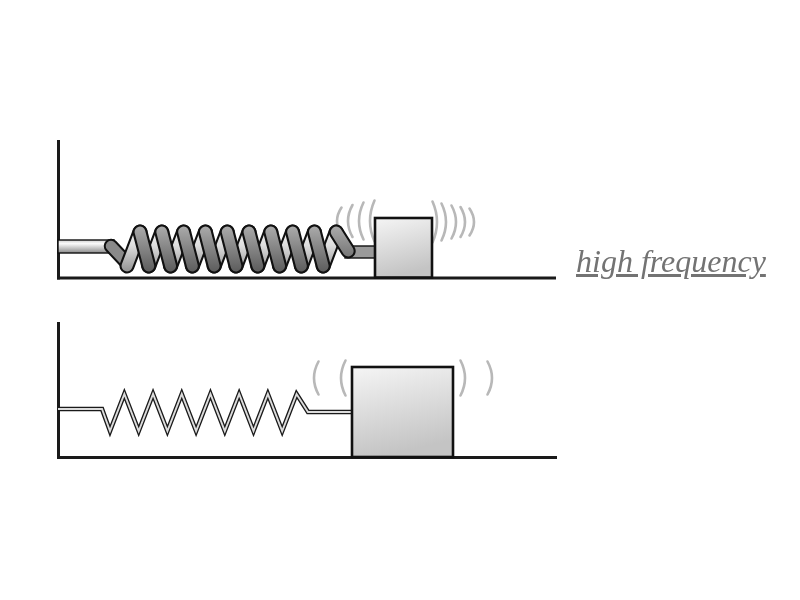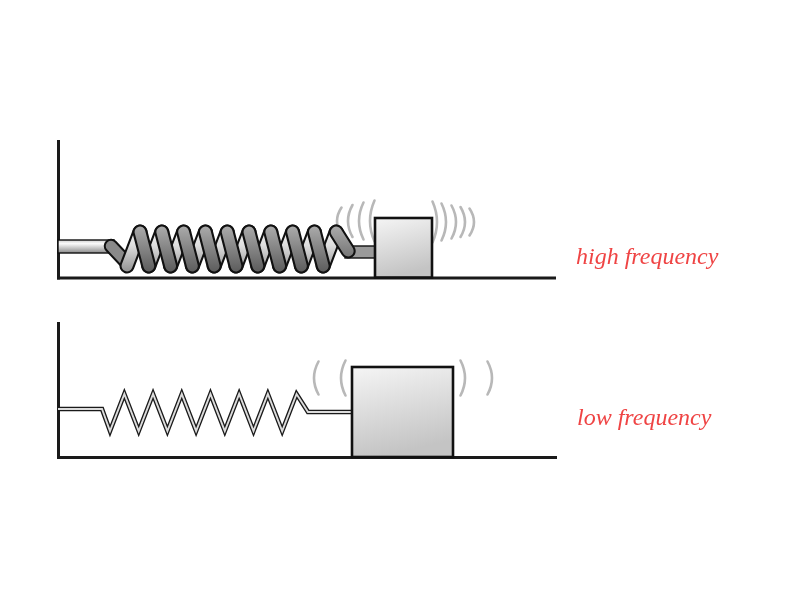--- a/index.html
+++ b/index.html
@@ -8,25 +8,26 @@
     width: 800px;
     height: 600px;
     background: #ffffff;
     overflow: hidden;
     font-family: "Liberation Serif", serif;
   }
   svg { position: absolute; left: 0; top: 0; }
   .label {
     position: absolute;
     font-style: italic;
-    font-size: 24px;
+    font-size: 32px;
     line-height: 1.25;
-    color: #ef4444;
+    color: #737373;
     white-space: nowrap;
     user-select: none;
+    text-decoration: underline;
   }
   #label-high { left: 576px; top: 241px; }
   #label-low  { left: 577px; top: 402px; }
 </style>
 </head>
 <body>
 
 <div class="stage">
 
   <svg id="scene" width="800" height="600" viewBox="0 0 800 600">
@@ -130,14 +131,13 @@
       <g id="bottom-spring">
           <polyline points="58,409 102,409 110,431 124.35,394 138.7,431 153.04999999999998,394 167.4,431 181.75,394 196.1,431 210.45,394 224.8,431 239.15,394 253.5,431 267.85,394 282.2,431 296.55,394 308,412 352,412" fill="none" stroke="#1a1a1a" stroke-width="4.6" stroke-linejoin="miter"></polyline>
           <polyline points="58,409 102,409 110,431 124.35,394 138.7,431 153.04999999999998,394 167.4,431 181.75,394 196.1,431 210.45,394 224.8,431 239.15,394 253.5,431 267.85,394 282.2,431 296.55,394 308,412 352,412" fill="none" stroke="#dcdcdc" stroke-width="1.9" stroke-linejoin="miter"></polyline>
         </g>
       <rect x="352" y="367" width="101" height="90" fill="url(#gradBlock)" stroke="#111111" stroke-width="2.6"></rect>
     </g>
   </svg>
 
   <div class="label" id="label-high">high frequency</div>
 
-  <div class="label" id="label-low">low frequency</div>
 </div>
 
 </body></html>

